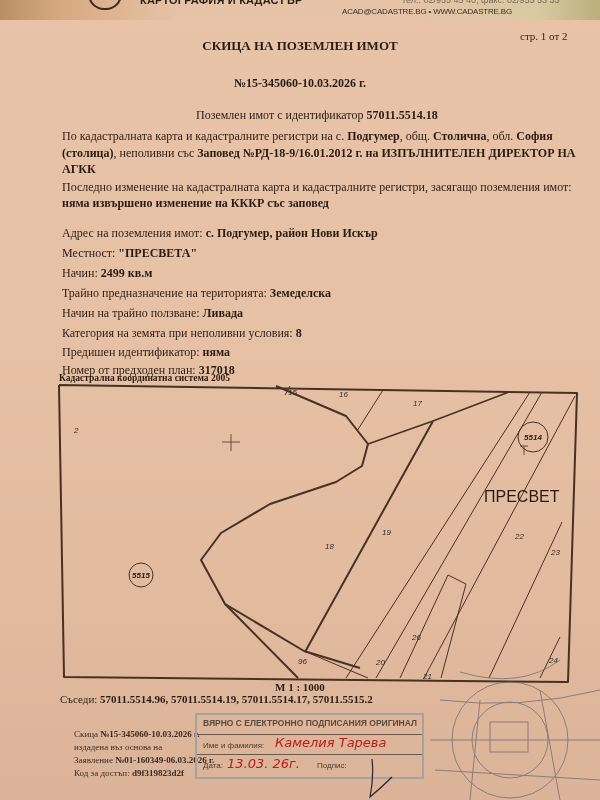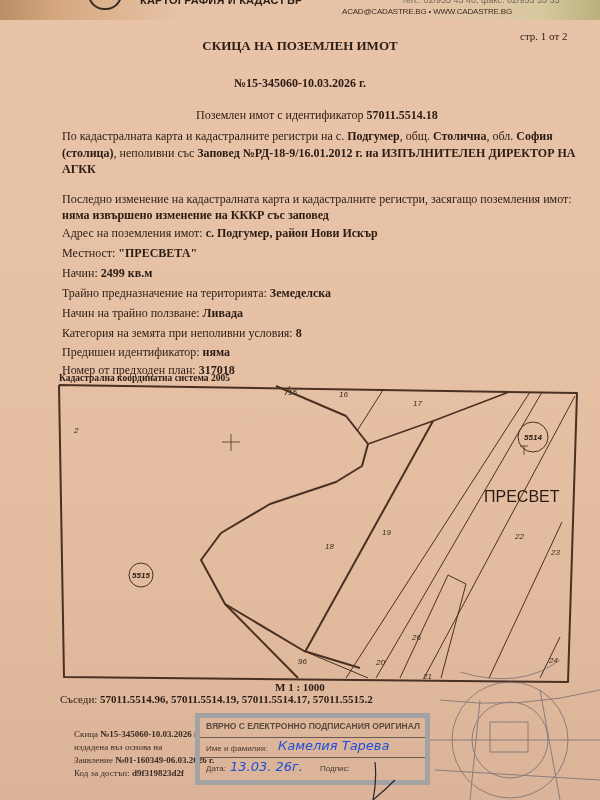--- a/index.html
+++ b/index.html
@@ -41,26 +41,26 @@
   .map-caption {
     position: absolute; left: 59px; top: 373px; font-size: 9.5px; font-weight: bold;
   }
   svg.map { position: absolute; left: 0; top: 0; }
   .scale { position: absolute; left: 275px; top: 681px; font-size: 11px; font-weight: bold; }
   .neighbors { position: absolute; left: 60px; top: 693px; font-size: 11px; text-align: right; }
   .neighbors b { font-weight: bold; }
   .footer-left { position: absolute; left: 74px; top: 728px; font-size: 9px; line-height: 13px; color: #3b2c22; }
   .stamp-box {
     position: absolute; left: 195px; top: 713px; width: 225px; height: 62px;
-    border: 5px solid #a3a3a3;
+    border: 2px solid #a3a3a3;
   }
   .stamp-row { position: absolute; left: 0; width: 225px; border-top: 1px solid #6a5a4e; }
   .stamp-title { position: absolute; left: 6px; top: 3px; font-family: "Liberation Sans", sans-serif; font-size: 8.5px; font-weight: bold; color: #5a4a3e; }
   .stamp-label { position: absolute; font-family: "Liberation Sans", sans-serif; font-size: 8px; color: #4a3a30; }
-  .hand { position: absolute; font-family: "DejaVu Sans", sans-serif; font-style: italic; color: #1d4ed8; }
+  .hand { position: absolute; font-family: "DejaVu Sans", sans-serif; font-style: italic; color: #b91c1c; }
 </style>
 </head>
 <body>
 
 <div class="header-strip"></div>
 <div class="logo-globe"></div>
 <div class="logo-text">КАРТОГРАФИЯ И КАДАСТЪР</div>
 <div class="contact-top">тел.: 02/955 45 40, факс: 02/955 53 33</div>
 <div class="contact">ACAD@CADASTRE.BG • WWW.CADASTRE.BG</div>
 
@@ -68,21 +68,21 @@
 <div class="doc-title">СКИЦА НА ПОЗЕМЛЕН ИМОТ</div>
 <div class="doc-number">№15-345060-10.03.2026 г.</div>
 <div class="identifier">
   <span>Поземлен имот с идентификатор </span><b>57011.5514.18</b>
 </div>
 
 <div class="body-text">
   <p>
     <span>По кадастралната карта и кадастралните регистри на с. </span><b>Подгумер</b><span>, общ. </span><b>Столична</b><span>, обл. </span><b>София (столица)</b><span>, неполивни със </span><b>Заповед №РД-18-9/16.01.2012 г. на ИЗПЪЛНИТЕЛЕН ДИРЕКТОР НА АГКК</b>
   </p>
-  <p style="margin-top:13px">
+  <p style="margin-top:1px">
     <span>Последно изменение на кадастралната карта и кадастралните регистри, засягащо поземления имот: </span><b>няма извършено изменение на КККР със заповед</b>
   </p>
 </div>
 
 <div class="field" style="top:226px"><span>Адрес на поземления имот: </span><b>с. Подгумер, район Нови Искър</b></div>
 <div class="field" style="top:246px"><span>Местност: </span><b>"ПРЕСВЕТА"</b></div>
 <div class="field" style="top:266px"><span>Начин: </span><b>2499 кв.м</b></div>
 <div class="field" style="top:286px"><span>Трайно предназначение на територията: </span><b>Земеделска</b></div>
 <div class="field" style="top:306px"><span>Начин на трайно ползване: </span><b>Ливада</b></div>
 <div class="field" style="top:326px"><span>Категория на земята при неполивни условия: </span><b>8</b></div>

